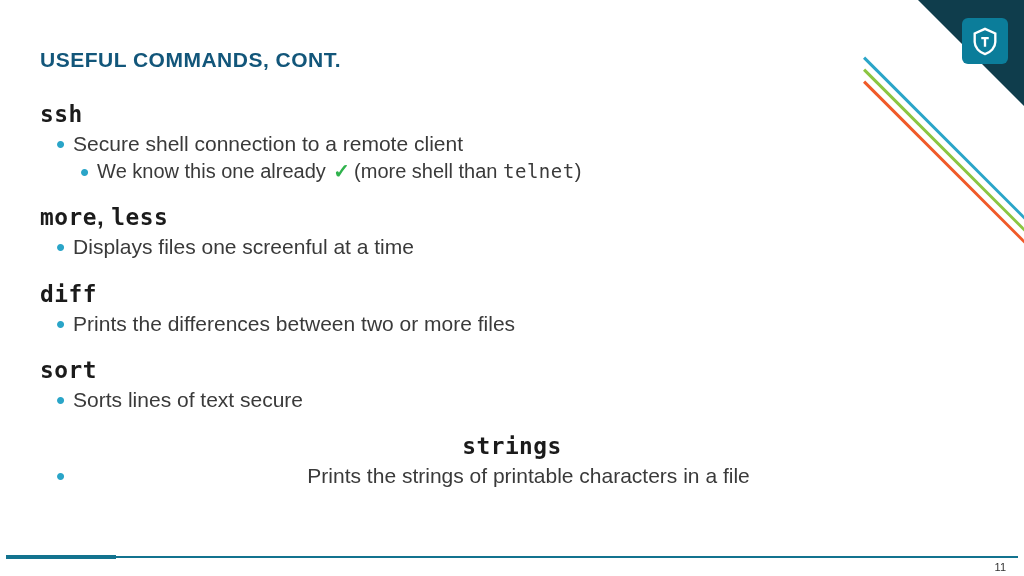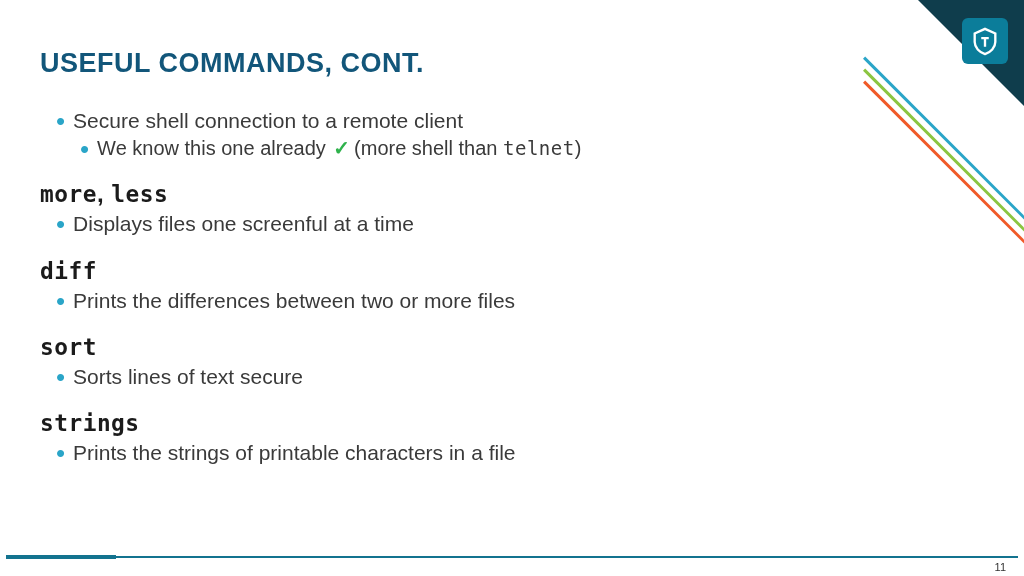--- a/index.html
+++ b/index.html
@@ -18,30 +18,30 @@
     position: relative;
     width: 1024px;
     height: 576px;
     box-sizing: border-box;
     padding: 48px 40px 24px 40px;
   }
 
   .title {
     color: #12567a;
     font-weight: 700;
-    font-size: 27px;
+    font-size: 21px;
     letter-spacing: 0.5px;
     margin: 0 0 28px 0;
   }
 
   .section {
     margin: 0 0 18px 0;
   }
 
-  .section.tight { margin-bottom: 14px; }
+  .section.tight { margin-bottom: 14px; text-align: center; }
 
   .cmd-heading {
     font-family: "Consolas", "Menlo", "DejaVu Sans Mono", monospace;
     font-weight: 700;
     font-size: 24px;
     color: #1b1b1b;
     margin: 0 0 2px 0;
     letter-spacing: 0.5px;
   }
   .cmd-heading .comma {
@@ -151,20 +151,23 @@
   }
 </style>
 </head>
 <body>
 
 <div class="slide">
 
   <h1 class="title">USEFUL COMMANDS, CONT.</h1>
 
   <div class="section">
+    <div class="cmd-heading">
+      <span class="inline-mono">ssh</span>
+    </div>
     <div class="bullet">
       <span class="dot">•</span>
       <span class="text">Secure shell connection to a remote client</span>
     </div>
     <div class="bullet sub">
       <span class="dot">•</span>
       <span class="text">
         <span>We know this one already </span><span class="check">✓</span><span>(more shell than </span><span class="inline-mono">telnet</span><span>)</span>
       </span>
     </div>

